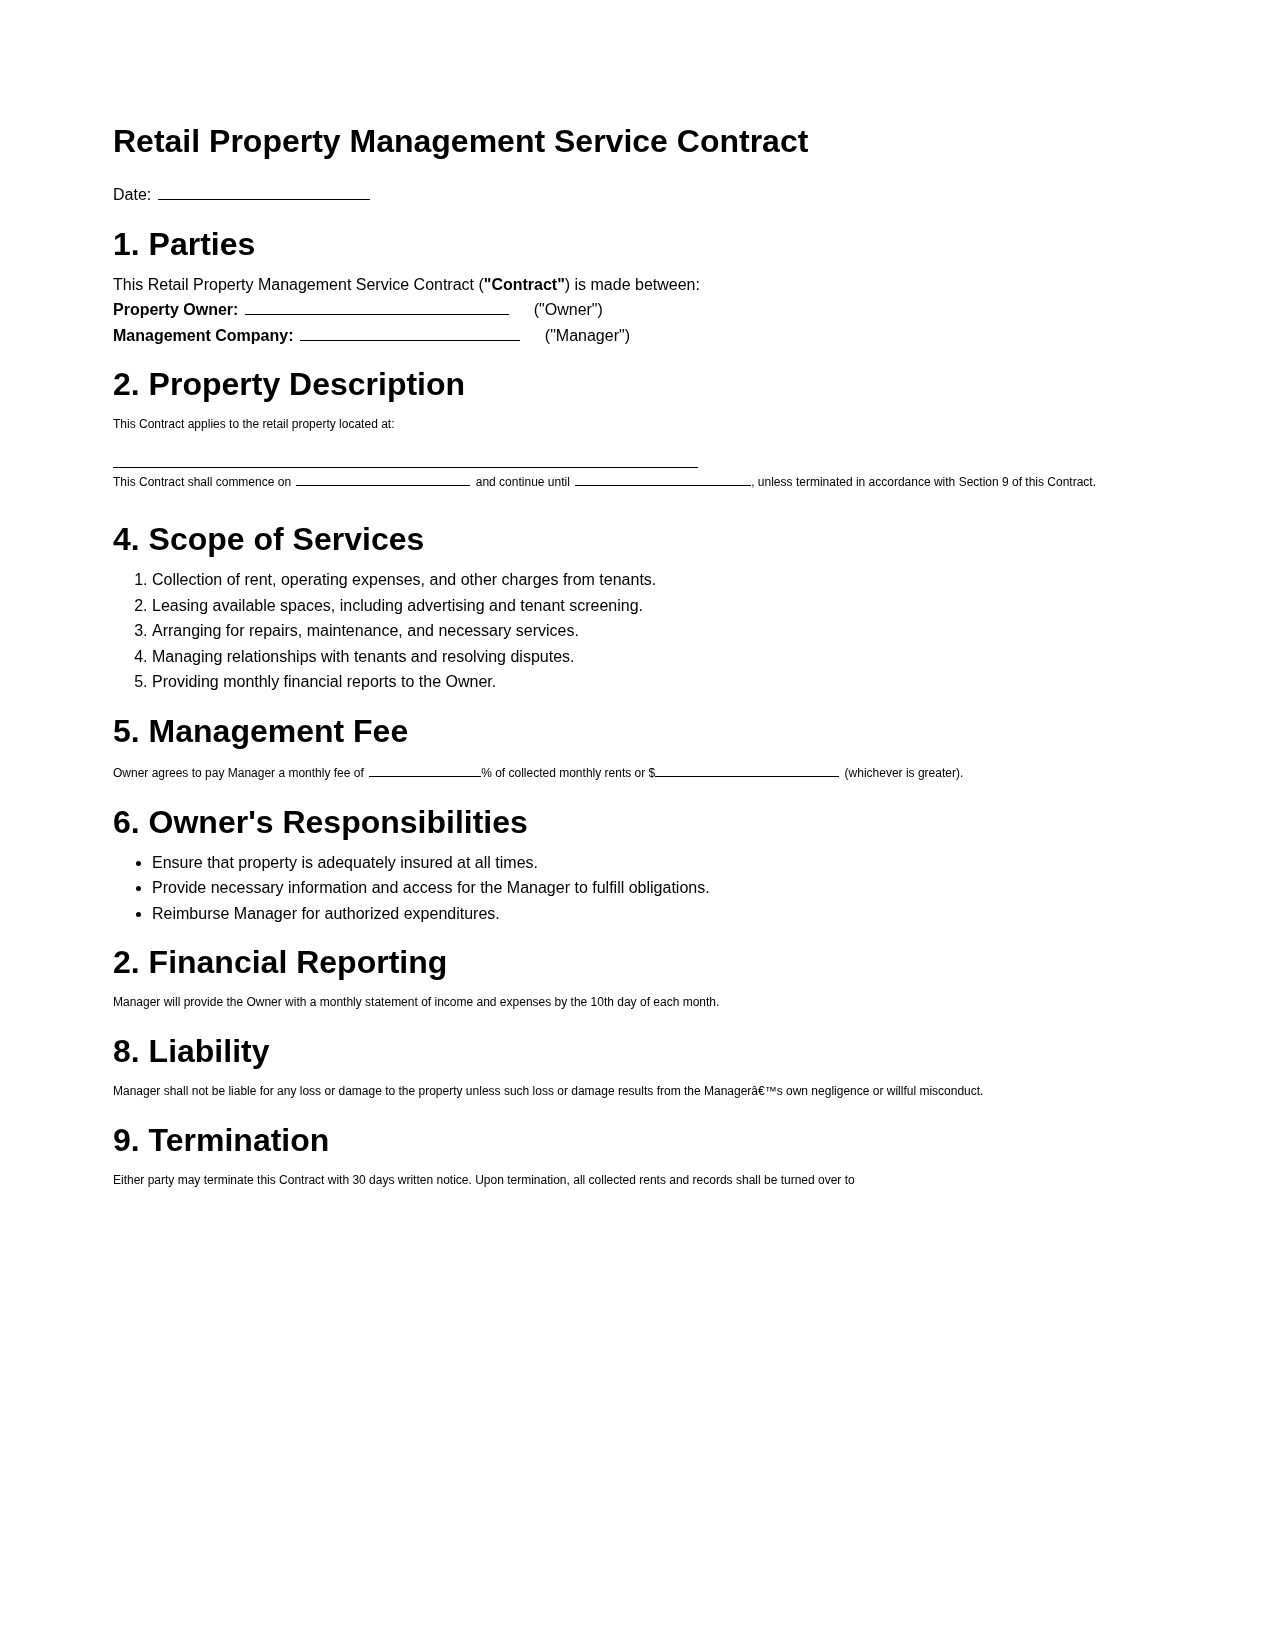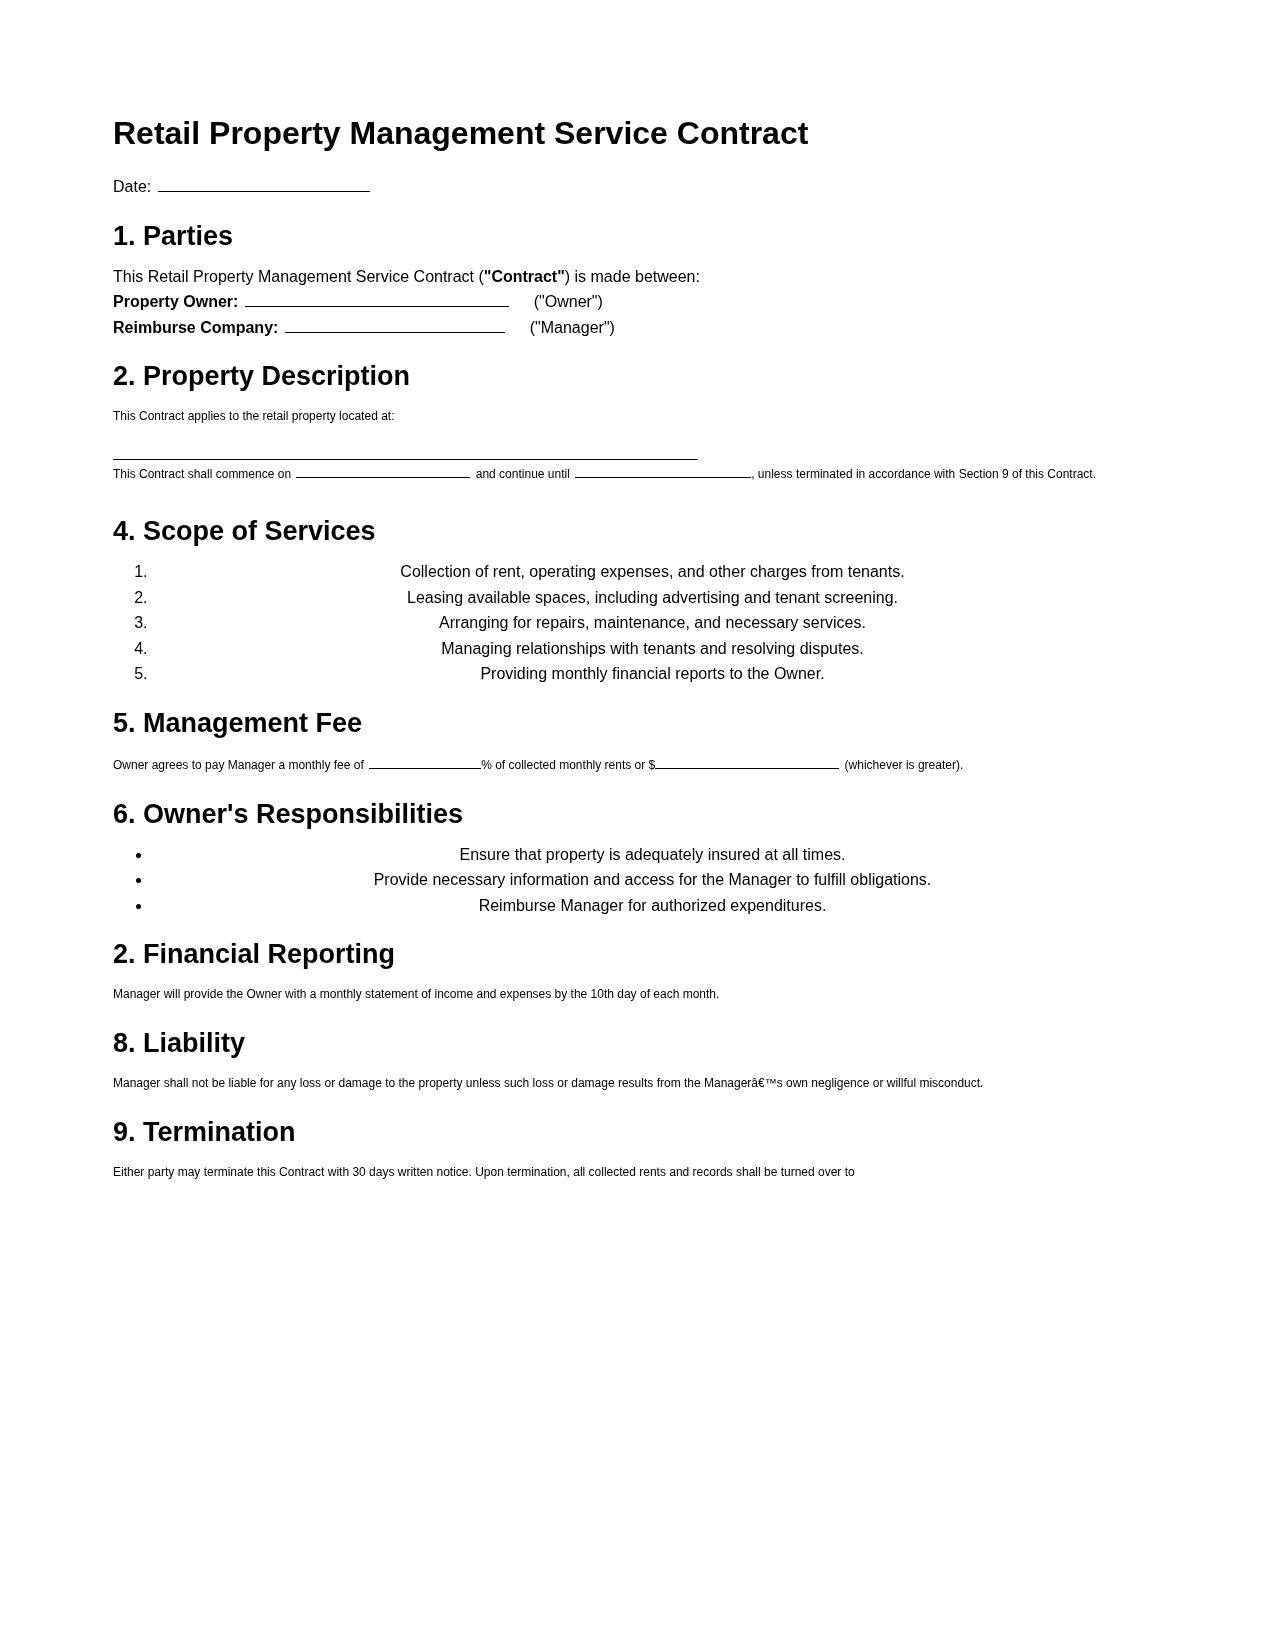--- a/index.html
+++ b/index.html
@@ -1,26 +1,26 @@
 <!DOCTYPE html>
 <html><head>
 <meta charset="utf-8">
 <style>
   html, body { margin: 0; padding: 0; background: #ffffff; }
   body { width: 1263px; height: 1642px; position: relative; overflow: hidden;
          font-family: "Liberation Sans", sans-serif; color: #000; }
-  .viewport { position: absolute; left: 0; top: 0; width: 1263px; height: 1297px; overflow: hidden; }
+  .viewport { position: absolute; left: 0; top: 8px; width: 1263px; height: 1297px; overflow: hidden; }
   .page { position: absolute; left: 113px; top: 108px; width: 1040px; }
   h1 { font-size: 32px; font-weight: bold; margin: 0 0 20px 0; line-height: 50px; letter-spacing: 0; }
-  h2 { font-size: 27px; font-weight: bold; margin: 18px 0 12px 0; line-height: 32px; }
+  h2 { font-size: 32px; font-weight: bold; margin: 18px 0 12px 0; line-height: 32px; }
   p { font-size: 12px; line-height: 25px; margin: 0; }
   .blank { display: inline-block; border-bottom: 1.3px solid #000; height: 17px; vertical-align: baseline; margin: 0 2px; }
   .line { font-size: 16px; line-height: 25.5px; }
   .gap { display: inline-block; }
-  ol, ul { margin: 0; padding-left: 39px; font-size: 16px; line-height: 25.5px; text-align: center; }
+  ol, ul { margin: 0; padding-left: 39px; font-size: 16px; line-height: 25.5px; }
   ol li, ul li { padding-left: 0; }
   .addr { display: block; border-bottom: 1.3px solid #000; width: 585px; height: 28px; margin-top: 2px; }
 </style>
 </head>
 <body>
 
 <div class="viewport">
 <div class="page">
 
   <h1>Retail Property Management Service Contract</h1>
@@ -34,21 +34,21 @@
   <div class="line">
     <span>This Retail Property Management Service Contract (</span><b>"Contract"</b><span>) is made between:</span>
   </div>
   <div class="line">
     <b>Property Owner:</b>
     <span class="blank" style="width:264px;"></span>
     <span class="gap" style="width:14px;"></span>
     <span>("Owner")</span>
   </div>
   <div class="line">
-    <b>Reimburse Company:</b>
+    <b>Management Company:</b>
     <span class="blank" style="width:220px;"></span>
     <span class="gap" style="width:14px;"></span>
     <span>("Manager")</span>
   </div>
 
   <h2 style="margin-top:20px;">2. Property Description</h2>
   <p>This Contract applies to the retail property located at:</p>
   <span class="addr"></span>
 
   <p>

